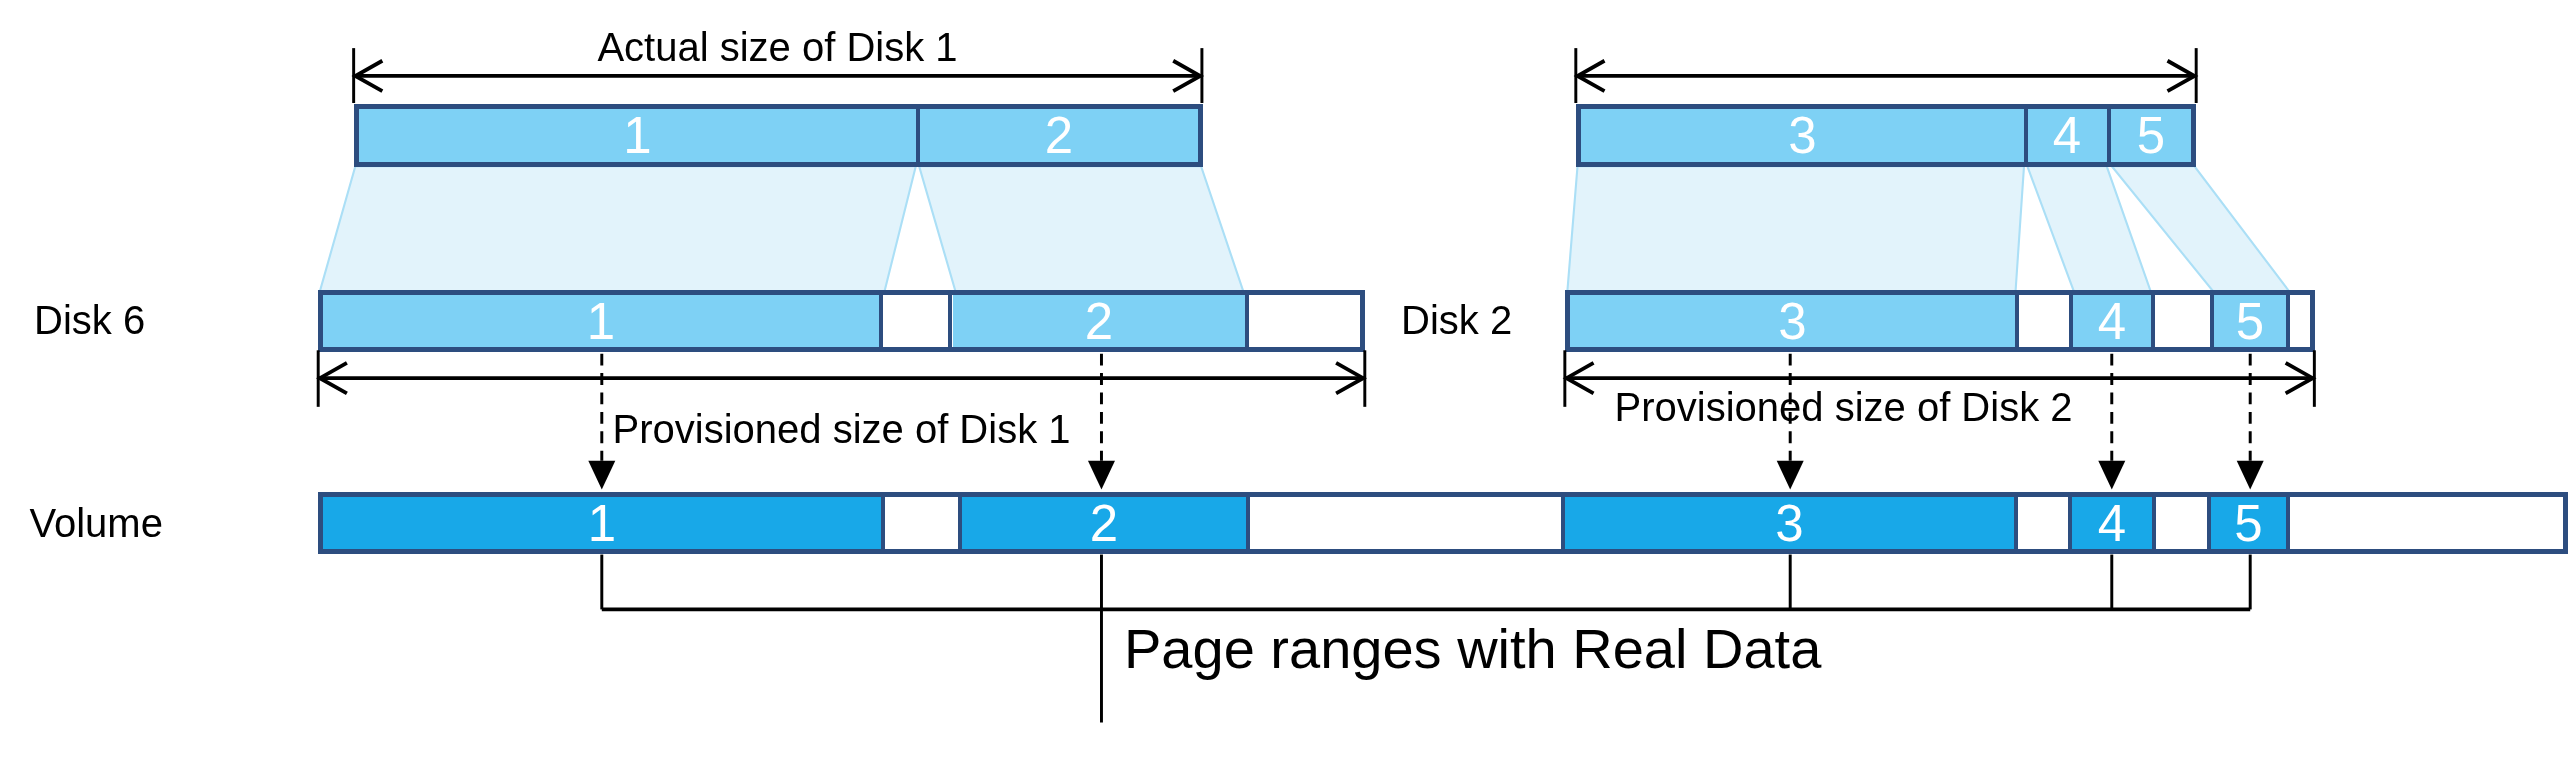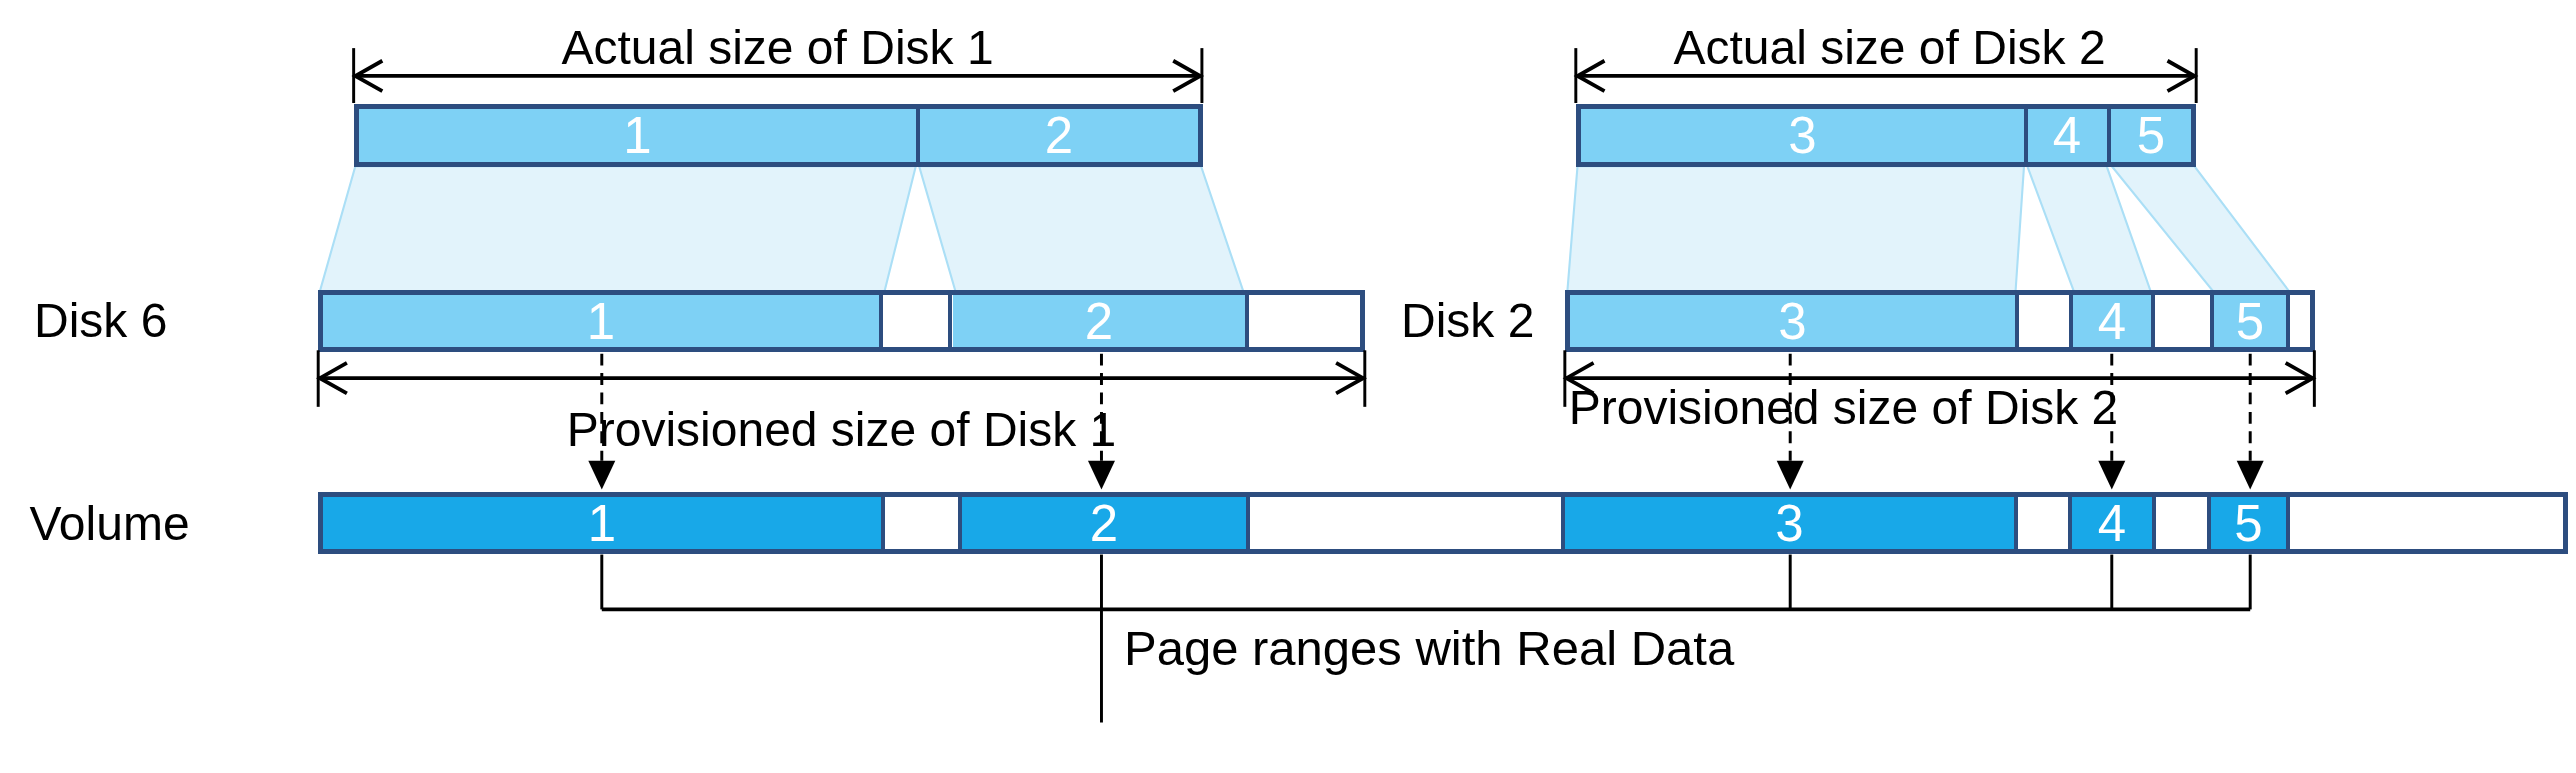--- a/index.html
+++ b/index.html
@@ -9,42 +9,41 @@
   }
   .layer{position:absolute;left:0;top:0;width:2576px;height:774px;pointer-events:none;}
   .bar{position:absolute;box-sizing:border-box;border:5px solid var(--border);}
   .bar.skyfill{background:var(--bar_fill);}
   .bar.whitefill{background:#fff;}
   .seg{position:absolute;top:0;bottom:0;display:flex;align-items:center;justify-content:center;
        color:var(--number_text,#fff);font-size:51px;line-height:1;}
   .seg.sky{background:var(--bar_fill);}
   .seg.vol{background:var(--volume_fill);}
   .divider{position:absolute;top:0;bottom:0;width:4.2px;background:var(--border);}
-  .lbl{position:absolute;font-size:48px;line-height:51px;color:var(--label_text,#000);white-space:nowrap;}
+  .lbl{position:absolute;font-size:40px;line-height:51px;color:var(--label_text,#000);white-space:nowrap;}
   .lbl.center{text-align:center;}
-  .note{position:absolute;font-size:49px;line-height:61px;color:var(--label_text,#000);white-space:nowrap;}
+  .note{position:absolute;font-size:56px;line-height:61px;color:var(--label_text,#000);white-space:nowrap;}
   svg line,svg polyline{stroke:var(--line,#000);}
 </style>
 </head>
 <body>
 
 <div class="canvas">
 
   <svg class="layer" viewBox="0 0 3052 917">
     <g fill="var(--projection_fill)" stroke="var(--projection_border)" stroke-width="2.5">
       <polygon points="421,197 1085,197 1048,345 379,345"></polygon>
       <polygon points="1089,197 1423,197 1473,345 1132,345"></polygon>
       <polygon points="1869,197 2398,197 2388,345 1857,345"></polygon>
       <polygon points="2402,197 2496,197 2548,345 2457,345"></polygon>
       <polygon points="2502,197 2600,197 2712,345 2622,345"></polygon>
     </g>
   </svg>
 
   <div class="lbl center" style="left:482px;top:22px;width:591px;">Actual size of Disk 1</div>
-  <div class="lbl center" style="left:1594px;top:22px;width:591px;">Actual size of Disk 2</div>
 
   <div class="bar skyfill" style="left:354px;top:104px;width:849px;height:63px;">
     <div class="seg" style="left:0;width:557px;">1</div>
     <div class="divider" style="left:557px;"></div>
     <div class="seg" style="left:561px;width:278px;">2</div>
   </div>
 
   <div class="bar skyfill" style="left:1576px;top:104px;width:620px;height:63px;">
     <div class="seg" style="left:0;width:443px;">3</div>
     <div class="divider" style="left:443px;"></div>

